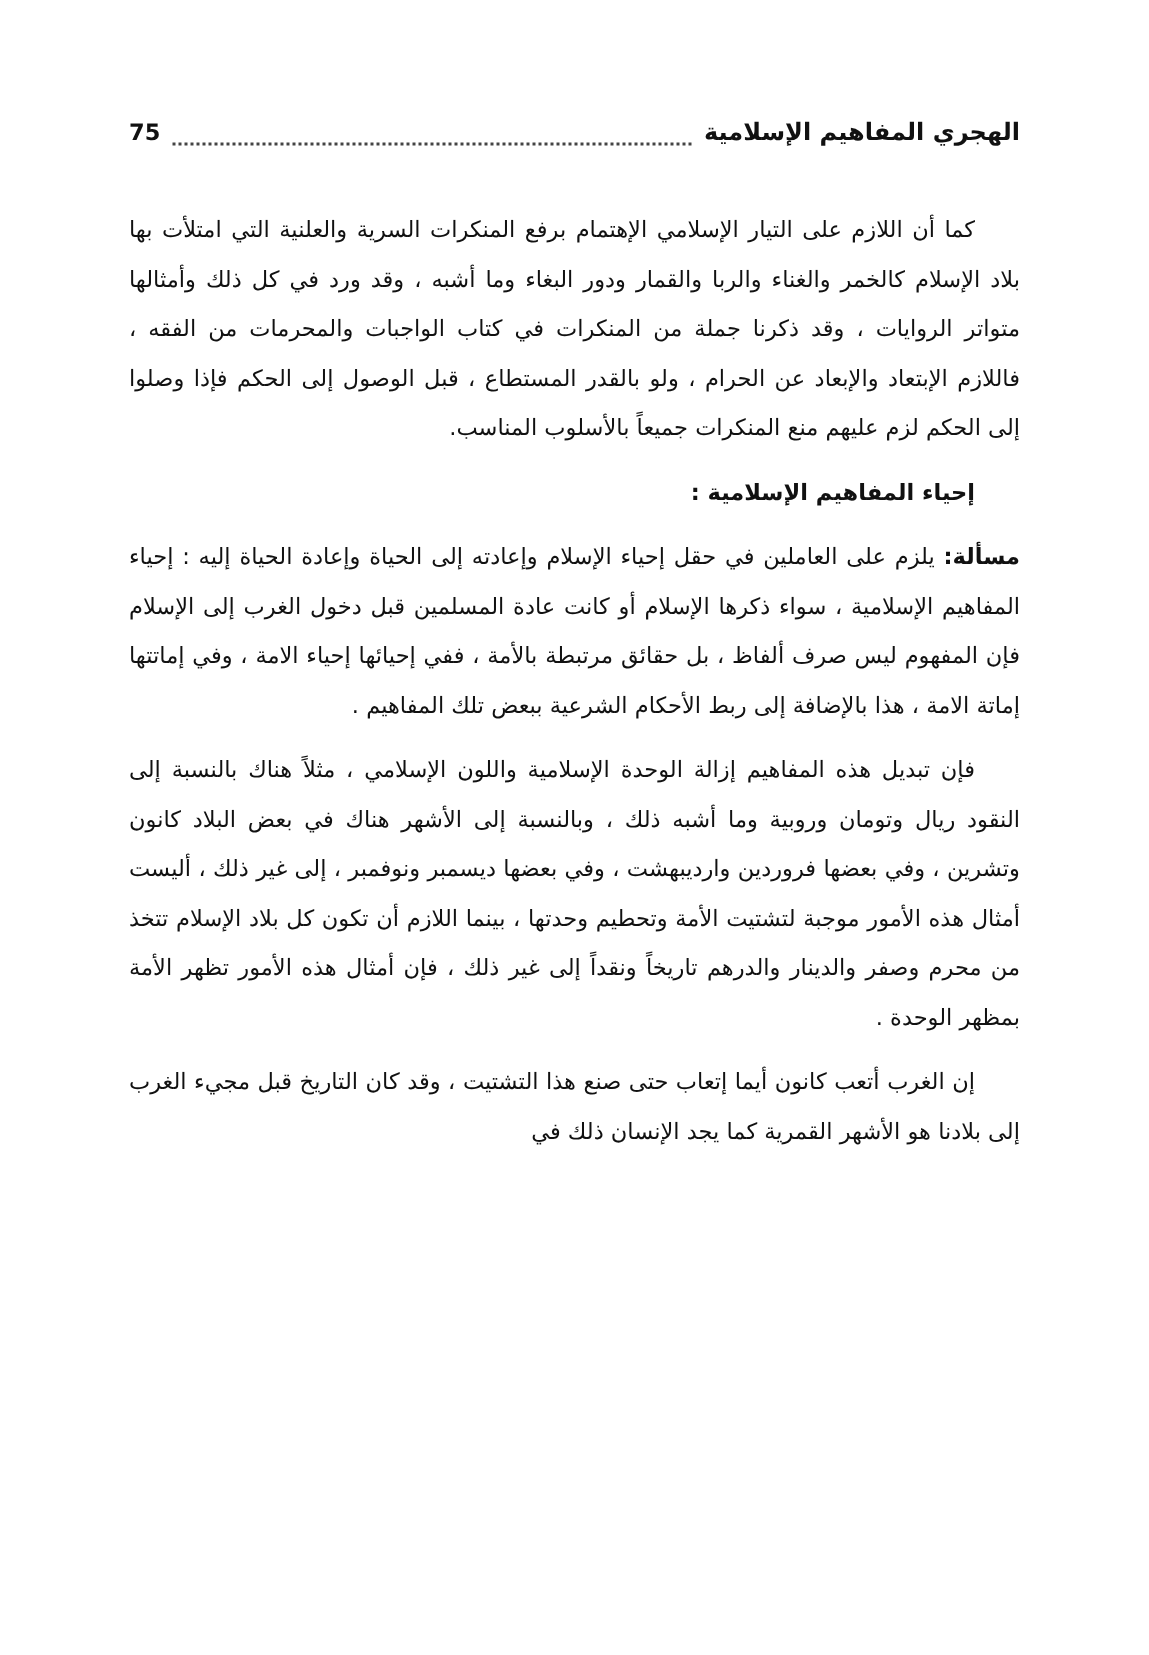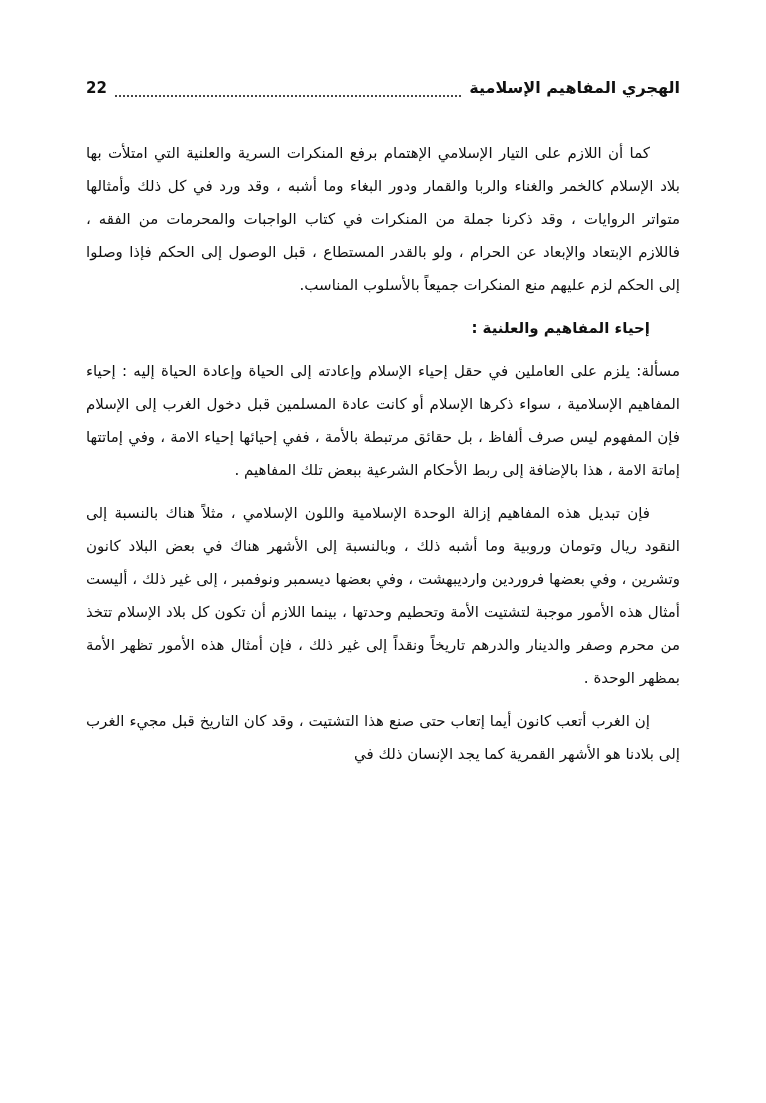--- a/index.html
+++ b/index.html
@@ -58,40 +58,40 @@
     text-indent: 0;
   }
   .section-heading {
     margin: 22px 0 14px 0;
     font-size: 19px;
     font-weight: bold;
     text-indent: 0;
     text-align: right;
   }
   .lead-word {
-    font-weight: normal;
+    font-weight: bold;
     margin-top: 44px;
   }
 </style>
 </head>
 <body>
 
 <div class="page">
 
   <div class="running-header">
     <span class="running-title">الهجري المفاهيم الإسلامية</span>
     <span class="dot-leader"></span>
-    <span class="page-number">22</span>
+    <span class="page-number">75</span>
   </div>
 
   <div class="body-text">
 
     <p>كما أن اللازم على التيار الإسلامي الإهتمام برفع المنكرات السرية والعلنية التي امتلأت بها بلاد الإسلام كالخمر والغناء والربا والقمار ودور البغاء وما أشبه ، وقد ورد في كل ذلك وأمثالها متواتر الروايات ، وقد ذكرنا جملة من المنكرات في كتاب الواجبات والمحرمات من الفقه ، فاللازم الإبتعاد والإبعاد عن الحرام ، ولو بالقدر المستطاع ، قبل الوصول إلى الحكم فإذا وصلوا إلى الحكم لزم عليهم منع المنكرات جميعاً بالأسلوب المناسب.</p>
 
-    <p class="section-heading">إحياء المفاهيم والعلنية :</p>
+    <p class="section-heading">إحياء المفاهيم الإسلامية :</p>
 
     <p class="no-indent"><span class="lead-word">مسألة:</span><span> يلزم على العاملين في حقل إحياء الإسلام وإعادته إلى الحياة وإعادة الحياة إليه : إحياء المفاهيم الإسلامية ، سواء ذكرها الإسلام أو كانت عادة المسلمين قبل دخول الغرب إلى الإسلام فإن المفهوم ليس صرف ألفاظ ، بل حقائق مرتبطة بالأمة ، ففي إحيائها إحياء الامة ، وفي إماتتها إماتة الامة ، هذا بالإضافة إلى ربط الأحكام الشرعية ببعض تلك المفاهيم .</span></p>
 
 
     <p>فإن تبديل هذه المفاهيم إزالة الوحدة الإسلامية واللون الإسلامي ، مثلاً هناك بالنسبة إلى النقود ريال وتومان وروبية وما أشبه ذلك ، وبالنسبة إلى الأشهر هناك في بعض البلاد كانون وتشرين ، وفي بعضها فروردين وارديبهشت ، وفي بعضها ديسمبر ونوفمبر ، إلى غير ذلك ، أليست أمثال هذه الأمور موجبة لتشتيت الأمة وتحطيم وحدتها ، بينما اللازم أن تكون كل بلاد الإسلام تتخذ من محرم وصفر والدينار والدرهم تاريخاً ونقداً إلى غير ذلك ، فإن أمثال هذه الأمور تظهر الأمة بمظهر الوحدة .</p>
 
     <p>إن الغرب أتعب كانون أيما إتعاب حتى صنع هذا التشتيت ، وقد كان التاريخ قبل مجيء الغرب إلى بلادنا هو الأشهر القمرية كما يجد الإنسان ذلك في</p>
 
   </div>
 

